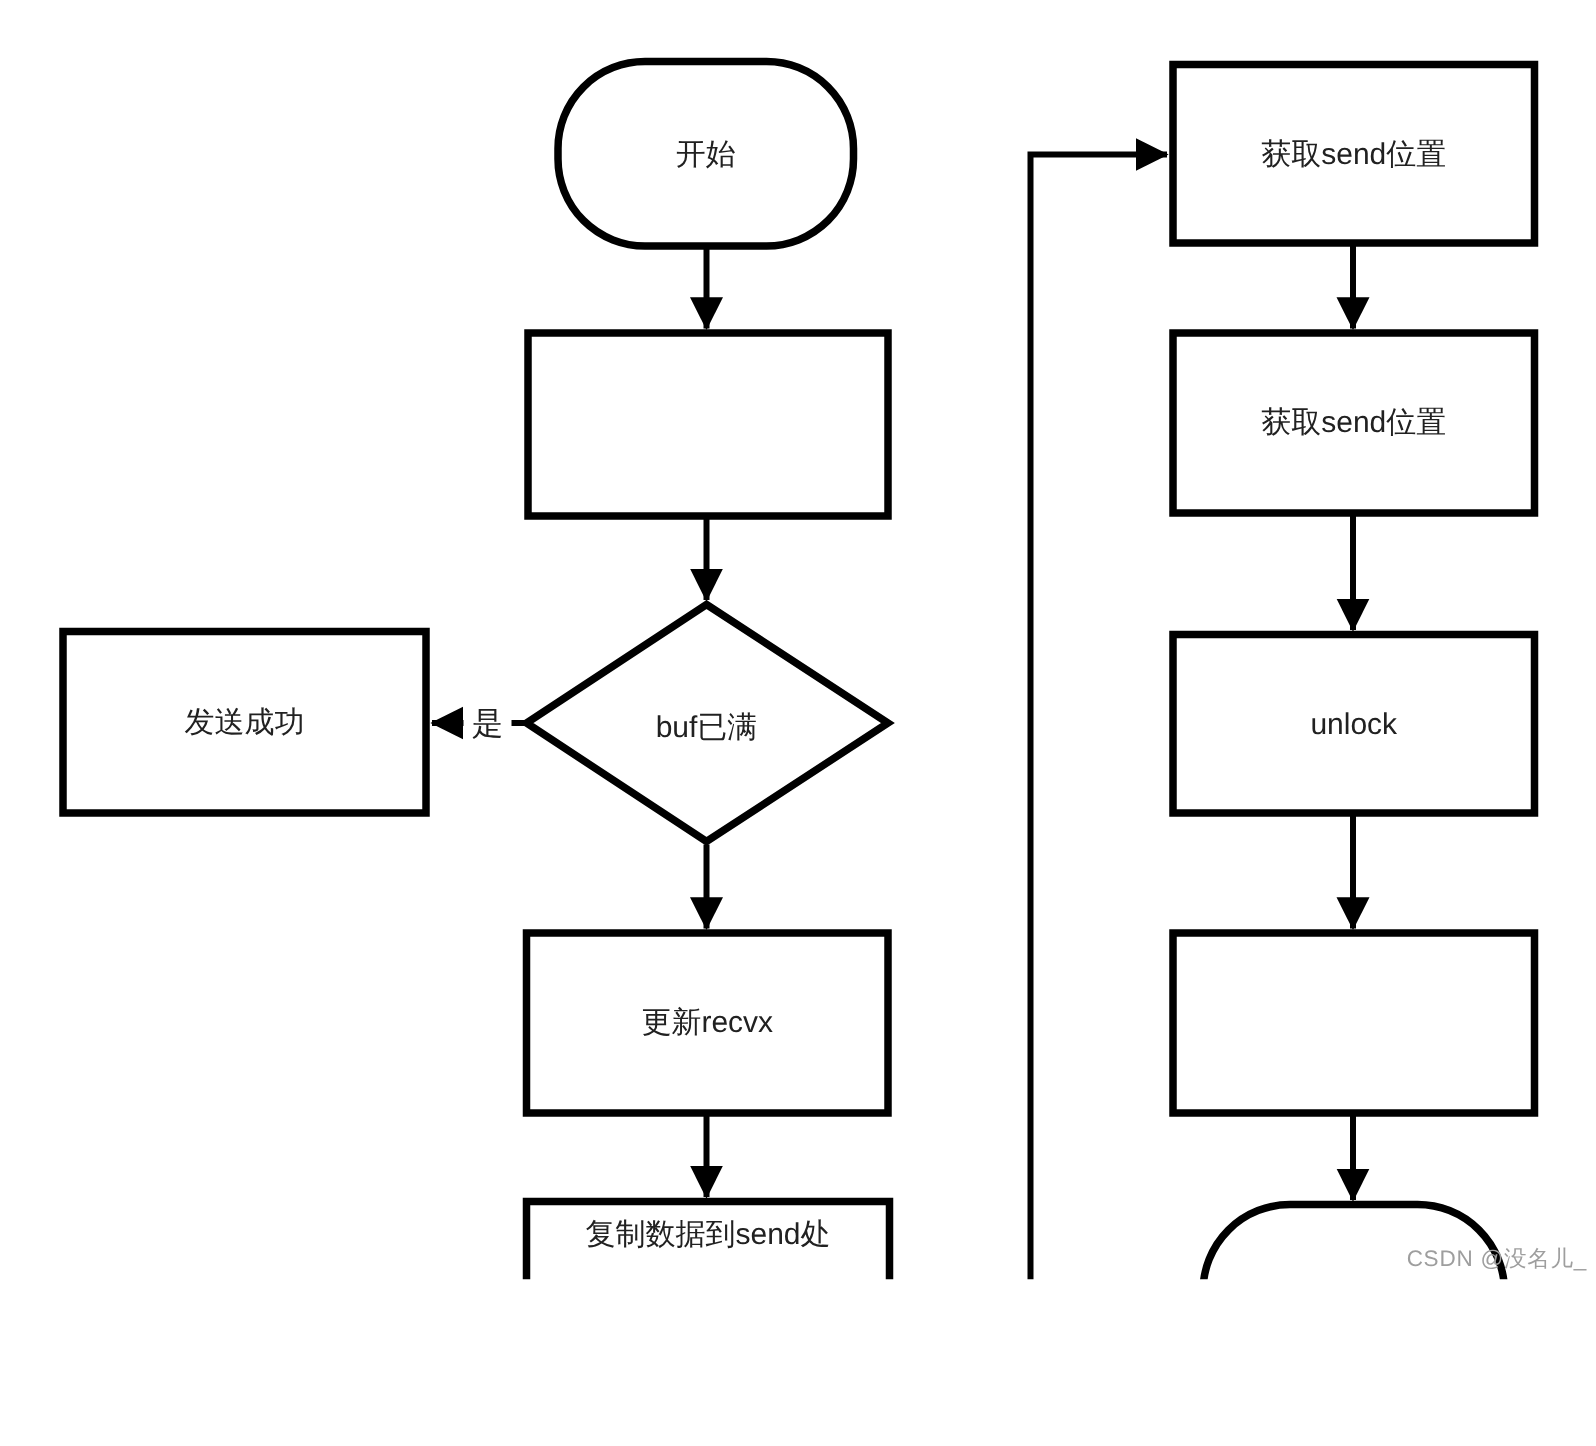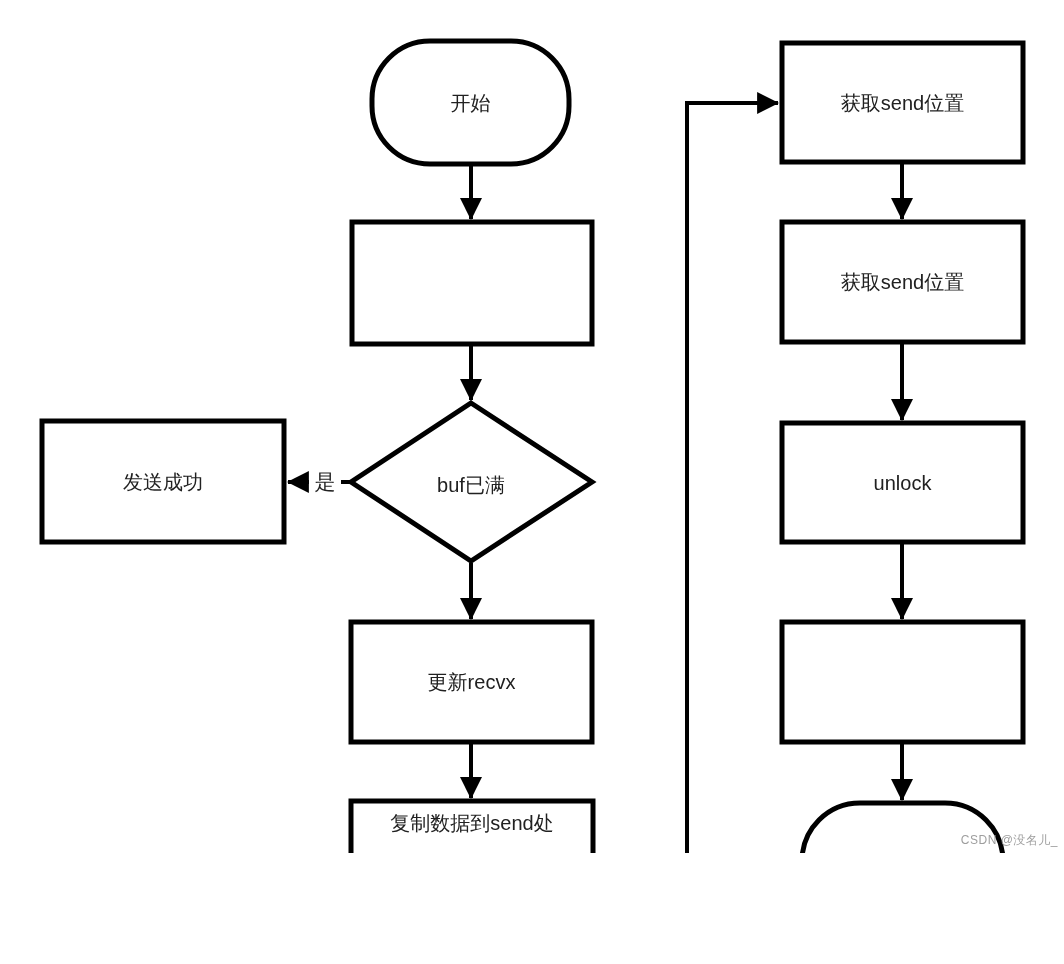--- a/index.html
+++ b/index.html
@@ -39,21 +39,21 @@
     justify-content: center;
     background: #ffffff;
     color: #212121;
     font-size: 21px;
     pointer-events: none;
   }
   .watermark {
     position: absolute;
     right: 6px;
     bottom: 4px;
-    font-size: 12px;
+    font-size: 15px;
     color: #9e9e9e;
     letter-spacing: 0.5px;
     pointer-events: none;
   }
 </style>
 </head>
 <body>
 
 <div class="canvas">
 

